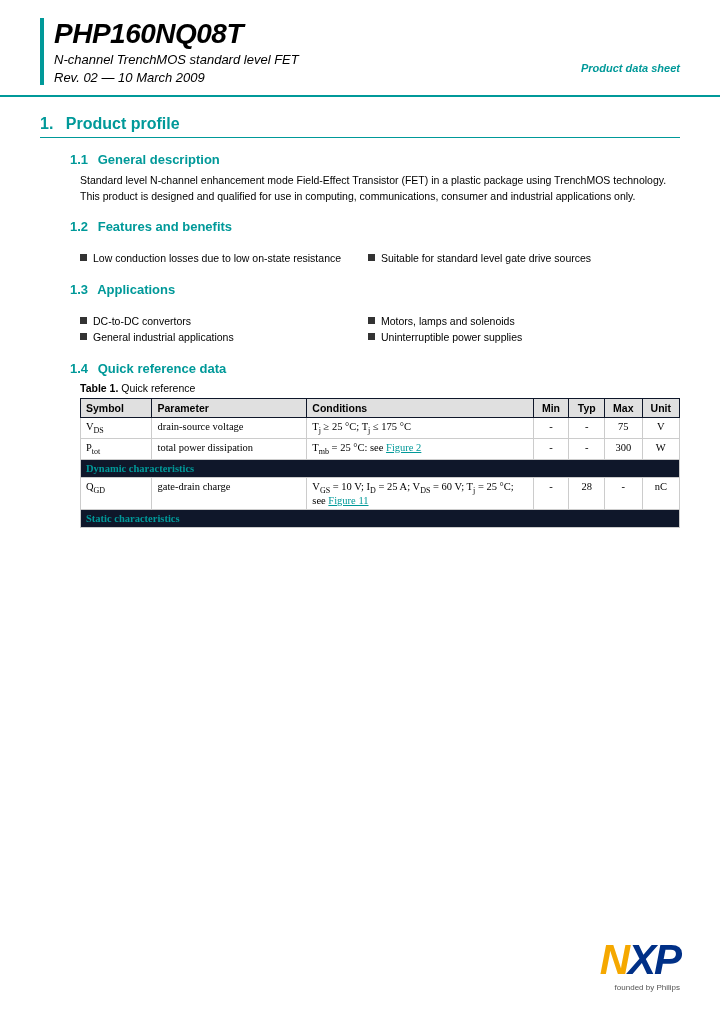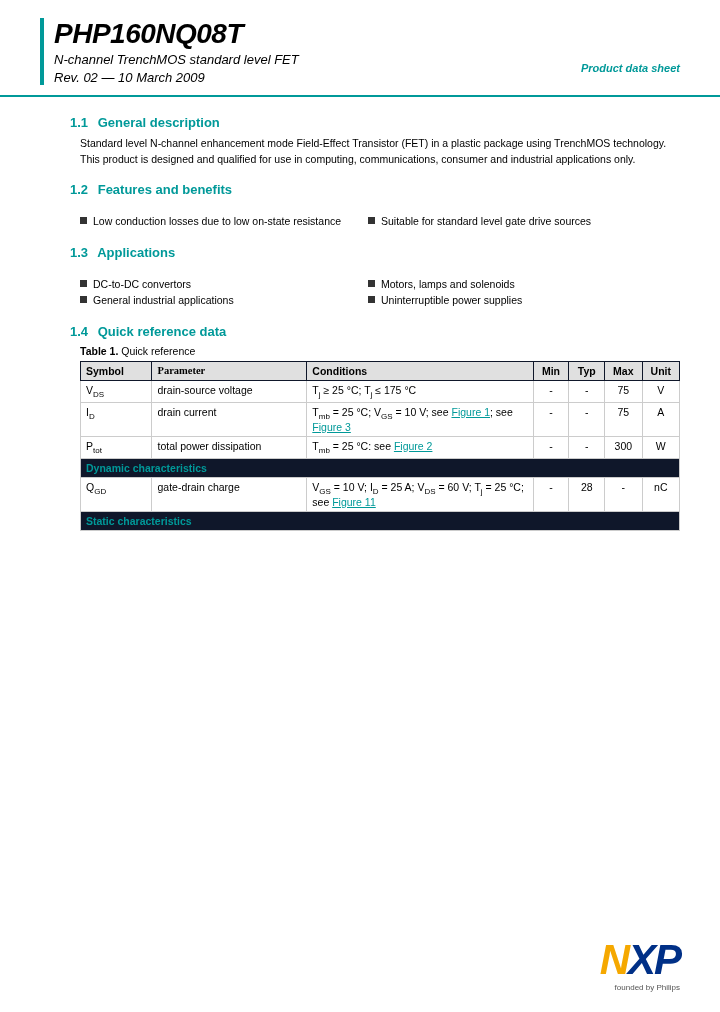--- a/index.html
+++ b/index.html
@@ -147,23 +147,24 @@
       background: #e0e0e0;
       font-weight: bold;
       padding: 3px 5px;
       border: 1px solid #0f172a;
       text-align: left;
     }
     .data-table td {
       padding: 3px 5px;
       border: 1px solid #ccc;
       vertical-align: top;
+      font-family: Liberation Serif, serif;
     }
     .data-table .col-symbol { width: 60px; }
-    .data-table .col-param { width: 130px; font-family: Liberation Serif, serif; }
+    .data-table .col-param { width: 130px; }
     .data-table .col-cond { width: 190px; }
     .data-table .col-min { width: 30px; text-align: center; }
     .data-table .col-typ { width: 30px; text-align: center; }
     .data-table .col-max { width: 30px; text-align: center; }
     .data-table .col-unit { width: 30px; text-align: center; }
 
     .subheader-row td {
       background: #0f172a;
       color: #009999;
       font-weight: bold;
@@ -212,20 +213,24 @@
       <div class="product-rev">Rev. 02 — 10 March 2009</div>
     </div>
   </div>
   <div class="header-right">
     <span class="product-data-sheet-label">Product data sheet</span>
   </div>
 </div>
 
 <div class="main-content">
 
+  <div class="section-heading">
+    <span class="section-number">1.</span>
+    <span>Product profile</span>
+  </div>
 
   <div class="subsection">
     <div class="subsection-heading">
       <span class="subsection-number">1.1</span>
       <span>General description</span>
     </div>
     <p class="body-text">Standard level N-channel enhancement mode Field-Effect Transistor (FET) in a plastic package using TrenchMOS technology. This product is designed and qualified for use in computing, communications, consumer and industrial applications only.</p>
   </div>
 
   <div class="subsection">
@@ -304,29 +309,20 @@
         <tr>
           <td>V<sub>DS</sub></td>
           <td>drain-source voltage</td>
           <td>T<sub>j</sub> ≥ 25 °C; T<sub>j</sub> ≤ 175 °C</td>
           <td style="text-align:center">-</td>
           <td style="text-align:center">-</td>
           <td style="text-align:center">75</td>
           <td style="text-align:center">V</td>
         </tr>
 
-        <tr>
-          <td>I<sub>D</sub></td>
-          <td>drain current</td>
-          <td>T<sub>mb</sub> = 25 °C; V<sub>GS</sub> = 10 V; see <span class="link-text">Figure 1</span>; see <span class="link-text">Figure 3</span></td>
-          <td style="text-align:center">-</td>
-          <td style="text-align:center">-</td>
-          <td style="text-align:center">75</td>
-          <td style="text-align:center">A</td>
-        </tr>
 
         <tr>
           <td>P<sub>tot</sub></td>
           <td>total power dissipation</td>
           <td>T<sub>mb</sub> = 25 °C: see <span class="link-text">Figure 2</span></td>
           <td style="text-align:center">-</td>
           <td style="text-align:center">-</td>
           <td style="text-align:center">300</td>
           <td style="text-align:center">W</td>
         </tr>

